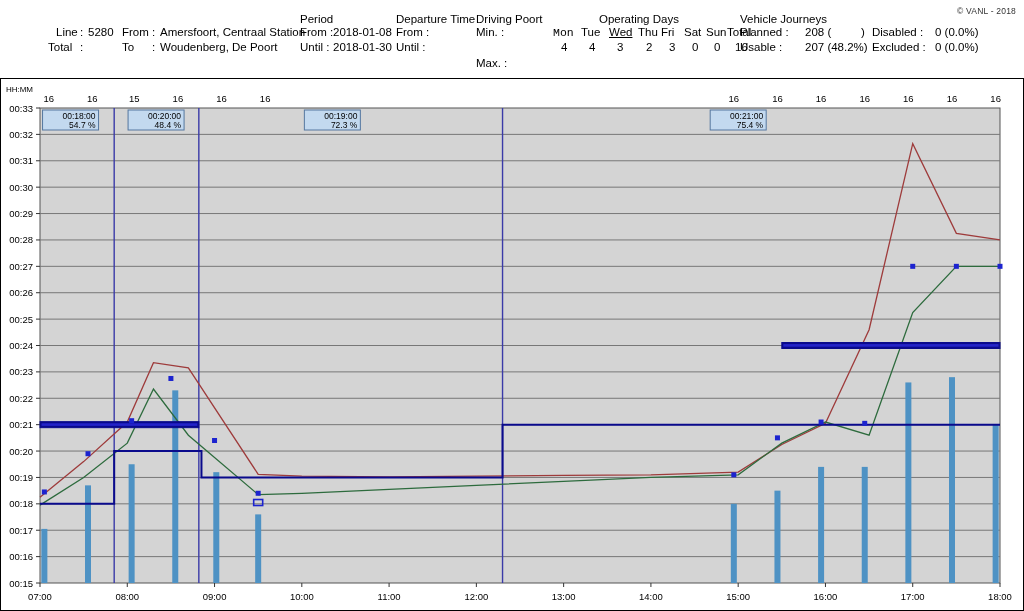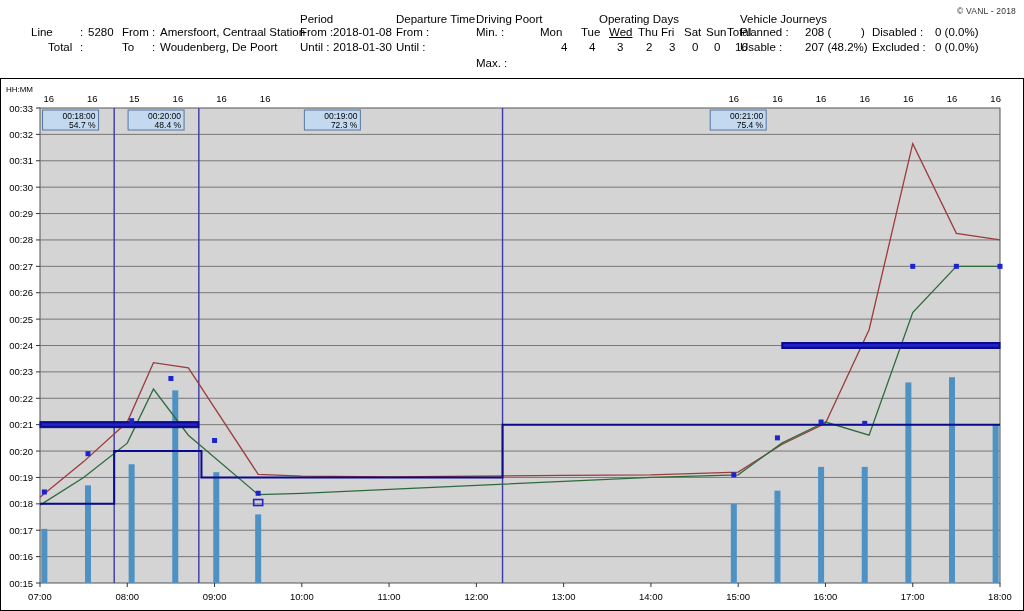--- a/index.html
+++ b/index.html
@@ -23,21 +23,21 @@
 </style>
 </head>
 <body>
 
 <div id="root">
 
   <div class="hdr">
 
     <div class="copyright">© VANL - 2018</div>
 
-    <div class="kv r1" style="left:31px;">Line</div>
+    <div class="kv r1" style="left:56px;">Line</div>
     <div class="kv r1" style="left:80px;">:</div>
     <div class="kv r1" style="left:88px;">5280</div>
 
     <div class="kv r2" style="left:48px;">Total</div>
     <div class="kv r2" style="left:80px;">:</div>
 
     <div class="kv r1" style="left:122px;">From</div>
     <div class="kv r1" style="left:152px;">:</div>
     <div class="kv r1" style="left:160px;">Amersfoort, Centraal Station</div>
 
@@ -58,21 +58,21 @@
     <div class="kv r2" style="left:432px;"></div>
 
     <div class="kv r0" style="left:476px;">Driving Poort</div>
     <div class="kv r1" style="left:476px;">Min. :</div>
     <div class="kv r1" style="left:512px;"></div>
     <div class="kv r2" style="left:476px;margin-top:16px;">Max. :</div>
     <div class="kv r2" style="left:512px;"></div>
 
     <div class="kv r0" style="left:577px;margin-left:22px;">Operating Days</div>
     <div id="opdays-head">
-        <div class="kv r1" style="left: 540px;">Mon</div>
+        <div class="kv r1" style="left: 553px; font-family: Liberation Mono, monospace;">Mon</div>
         <div class="kv r1" style="left: 581px;">Tue</div>
         <div class="kv r1" style="left: 609px; text-decoration: underline;">Wed</div>
         <div class="kv r1" style="left: 638px;">Thu</div>
         <div class="kv r1" style="left: 661px;">Fri</div>
         <div class="kv r1" style="left: 684px;">Sat</div>
         <div class="kv r1" style="left: 706px;">Sun</div>
         <div class="kv r1" style="left: 727px;">Total</div>
       </div>
     <div id="opdays-vals">
         <div class="kv r2" style="left: 561px;">4</div>

